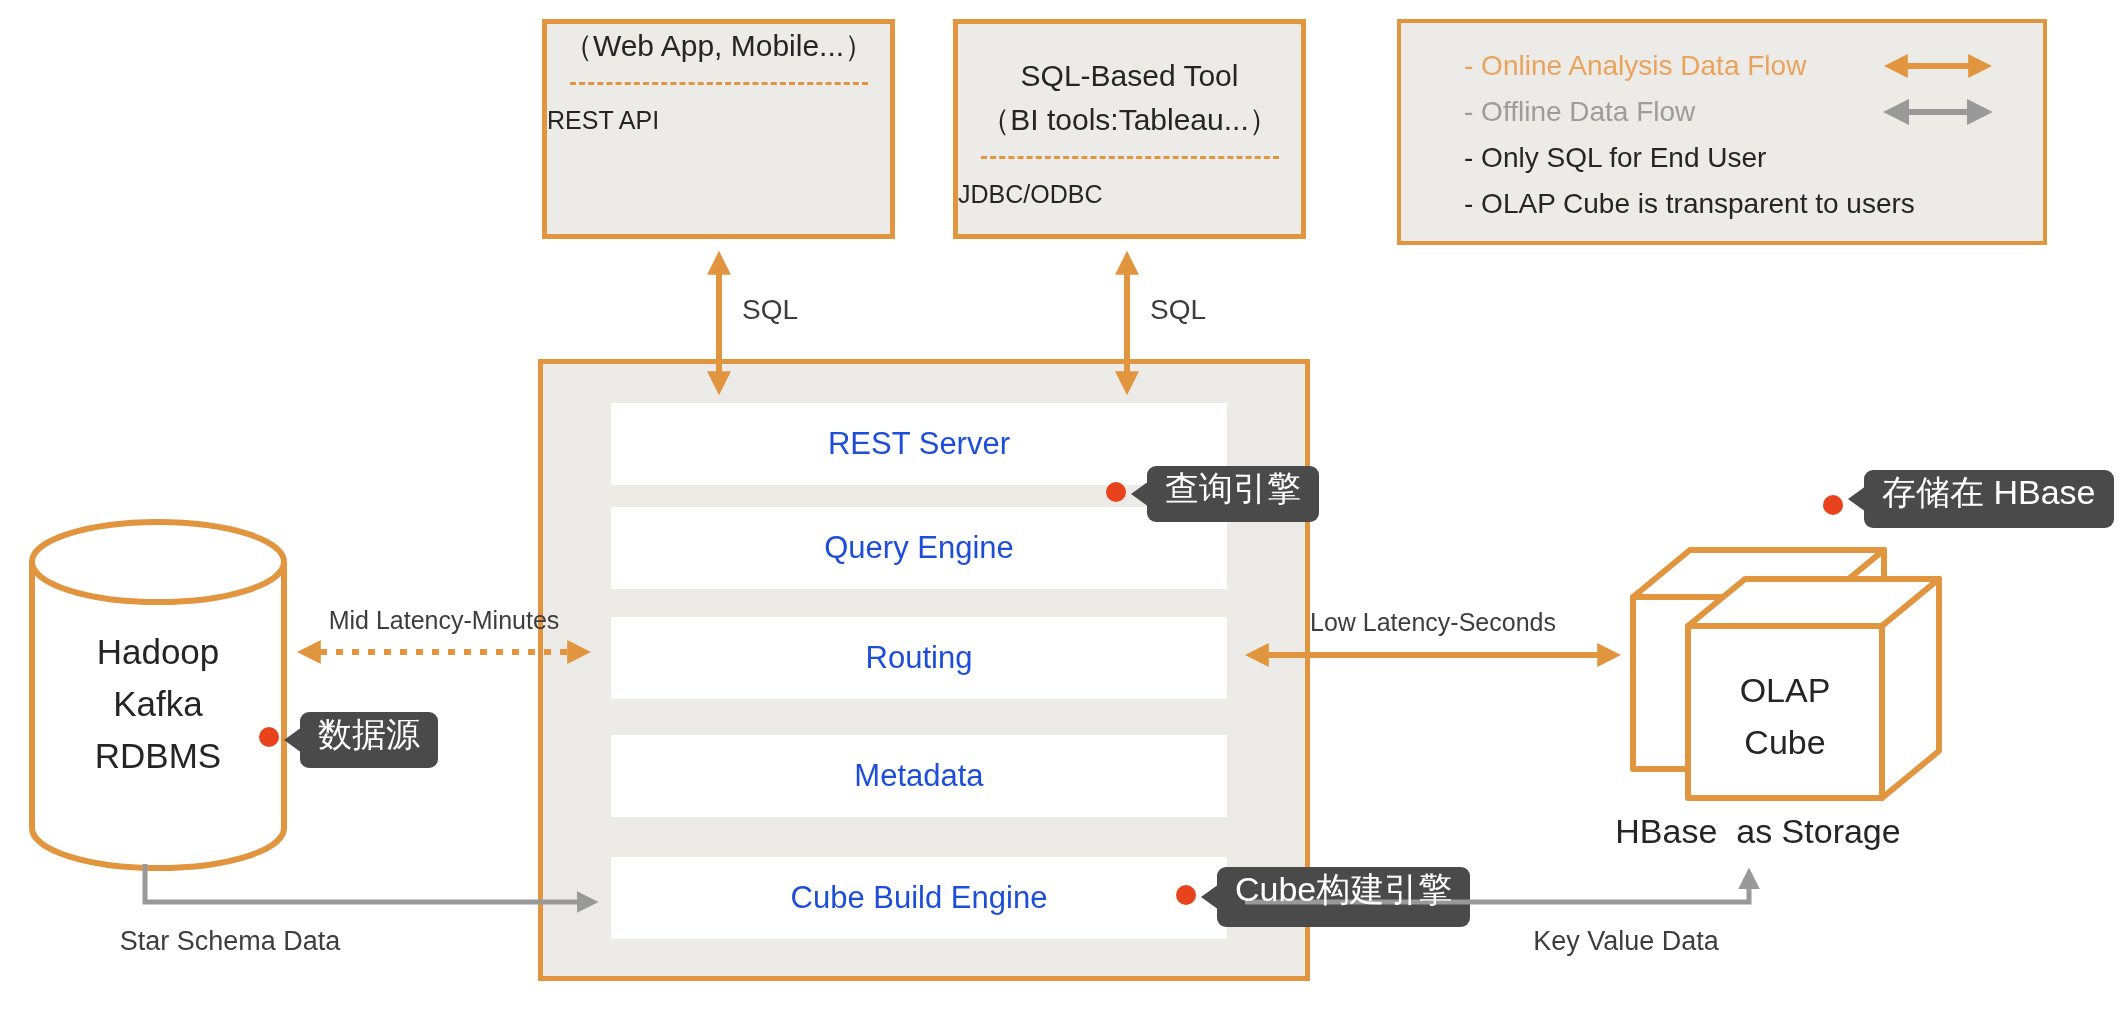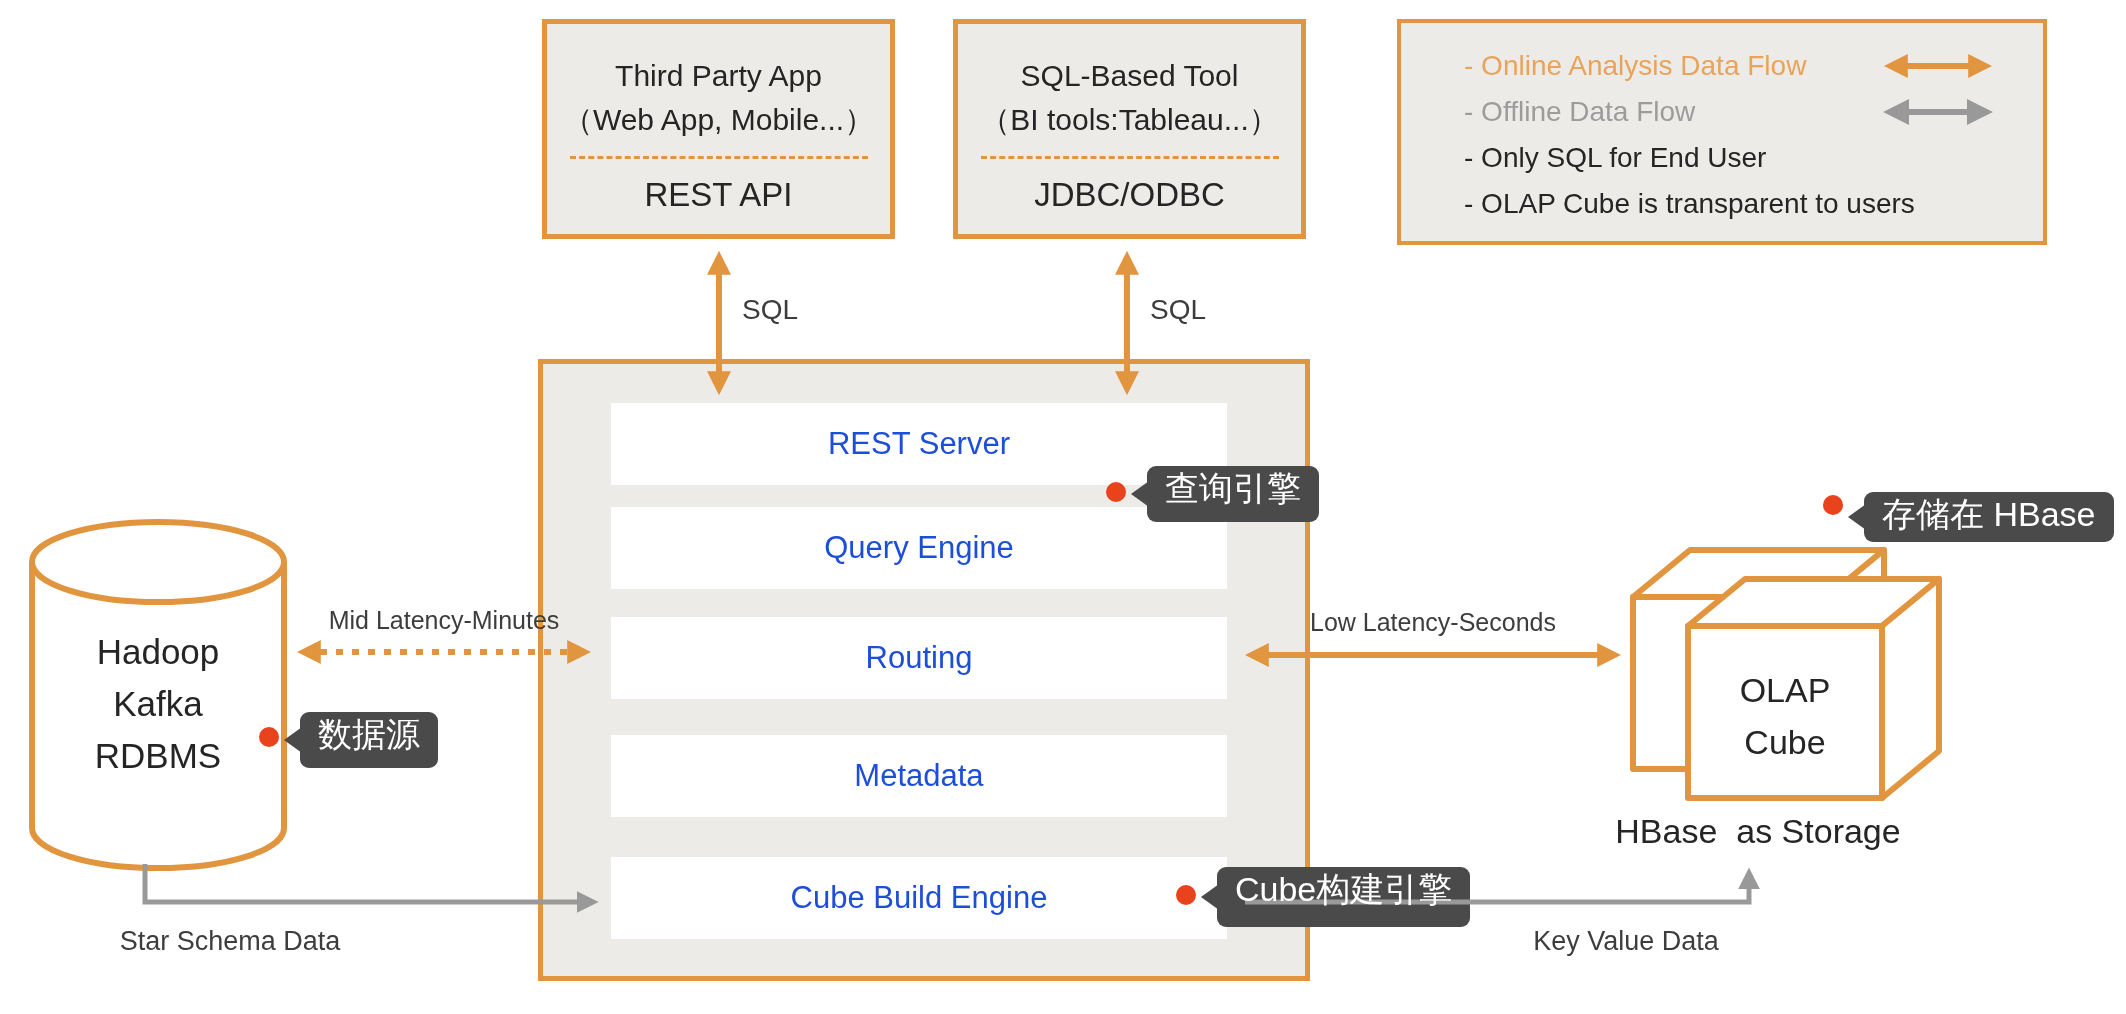--- a/index.html
+++ b/index.html
@@ -3,21 +3,21 @@
 <meta charset="utf-8">
 <style>
   html,body{margin:0;padding:0;background:#fff;}
   #canvas{
     position:relative;width:2126px;height:1014px;background:#ffffff;
     font-family:"Liberation Sans","DejaVu Sans",sans-serif;color:#2e2e2e;overflow:hidden;
   }
   .obox{position:absolute;background:#edebe8;border:5px solid #e2953f;box-sizing:border-box;}
   .tb-line{font-size:30px;line-height:44px;text-align:center;color:#252525;white-space:nowrap;}
   .tb-divider{border-top:3px dashed #e2953f;width:298px;margin:14px auto 0;}
-  .tb-sub{font-size:33px;line-height:31px;text-align:center;margin-top:20px;color:#252525;}
+  .tb-sub{font-size:25px;line-height:31px;text-align:left;margin-top:20px;color:#252525;}
   .legend-item{position:absolute;left:38px;font-size:28px;line-height:34px;white-space:nowrap;margin-left:25px;}
   .lg-orange{color:#e9a35a;}
   .lg-gray{color:#9c9c9c;}
   .lg-dark{color:#252525;}
   .legend-arrow{position:absolute;left:472px;width:130px;height:26px;}
   .row{position:absolute;background:#ffffff;display:flex;align-items:center;justify-content:center;
        font-size:31px;color:#1d4ed8;z-index:1;}
   .lbl{position:absolute;color:#3d3d3d;white-space:nowrap;z-index:3;}
   .ctr{text-align:center;}
   svg.layer{position:absolute;left:0;top:0;z-index:2;}
@@ -40,21 +40,20 @@
       <marker id="mo" viewBox="0 0 10 10" refX="7" refY="5" markerWidth="4" markerHeight="4" orient="auto-start-reverse">
         <path d="M0 0 L10 5 L0 10 z" fill="#e2953f"></path>
       </marker>
       <marker id="mg" viewBox="0 0 10 10" refX="7" refY="5" markerWidth="4.4" markerHeight="4.4" orient="auto-start-reverse">
         <path d="M0 0 L10 5 L0 10 z" fill="#999999"></path>
       </marker>
     </defs>
   </svg>
 
   <div class="obox" style="left:542px;top:19px;width:353px;height:220px">
-    <div class="tb-line" style="margin-top:30px">Third Party App</div>
     <div class="tb-line">（Web App, Mobile...）</div>
     <div class="tb-divider"></div>
     <div class="tb-sub">REST API</div>
   </div>
 
   <div class="obox" style="left:953px;top:19px;width:353px;height:220px">
     <div class="tb-line" style="margin-top:30px">SQL-Based Tool</div>
     <div class="tb-line">（BI tools:Tableau...）</div>
     <div class="tb-divider"></div>
     <div class="tb-sub">JDBC/ODBC</div>
@@ -140,21 +139,21 @@
   </div>
 
   <div class="dot" style="left:1176px;top:885px"></div>
   <div class="callout" style="left:1217px;top:867px;height:60px">
     <div class="co-bg"></div>
     <div class="co-pt"></div>
     <span class="co-text">Cube构建引擎</span>
   </div>
 
   <div class="dot" style="left:1823px;top:495px"></div>
-  <div class="callout" style="left:1864px;top:492px;height:50px">
+  <div class="callout" style="left:1864px;top:470px;height:58px">
     <div class="co-bg"></div>
     <div class="co-pt"></div>
     <span class="co-text">存储在 HBase</span>
   </div>
 
   <svg id="kvflow" class="layer" width="2126" height="1014">
     <defs>
       <marker id="mg2" viewBox="0 0 10 10" refX="7" refY="5" markerWidth="4.4" markerHeight="4.4" orient="auto-start-reverse">
         <path d="M0 0 L10 5 L0 10 z" fill="#999999"></path>
       </marker>

